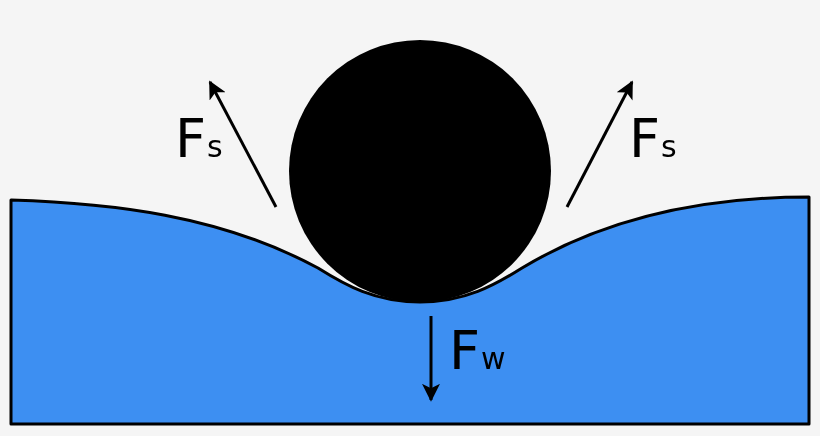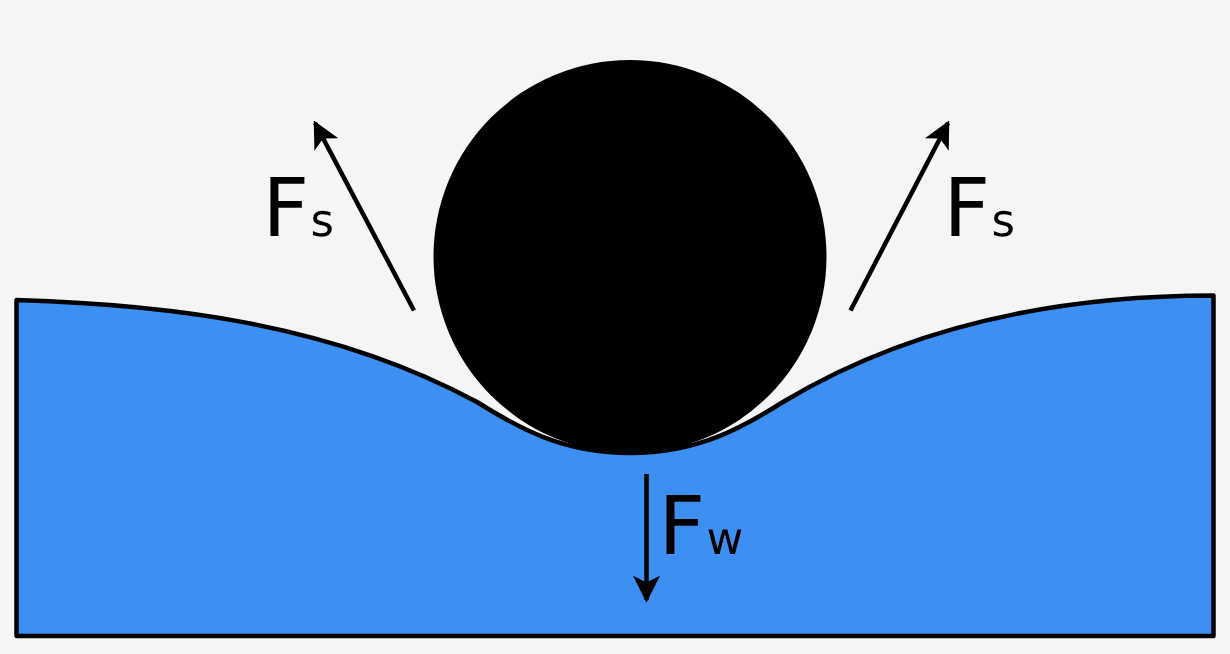--- a/index.html
+++ b/index.html
@@ -46,16 +46,16 @@
   </svg>
 
   <div class="label" style="left:175px; top:112px;">
     <span class="main">F</span><span class="sub">s</span>
   </div>
 
   <div class="label" style="left:629px; top:112px;">
     <span class="main">F</span><span class="sub">s</span>
   </div>
 
-  <div class="label" style="left:439px; top:324px;">
+  <div class="label" style="left:449px; top:324px;">
     <span class="main">F</span><span class="sub">w</span>
   </div>
 </div>
 
 </body></html>

